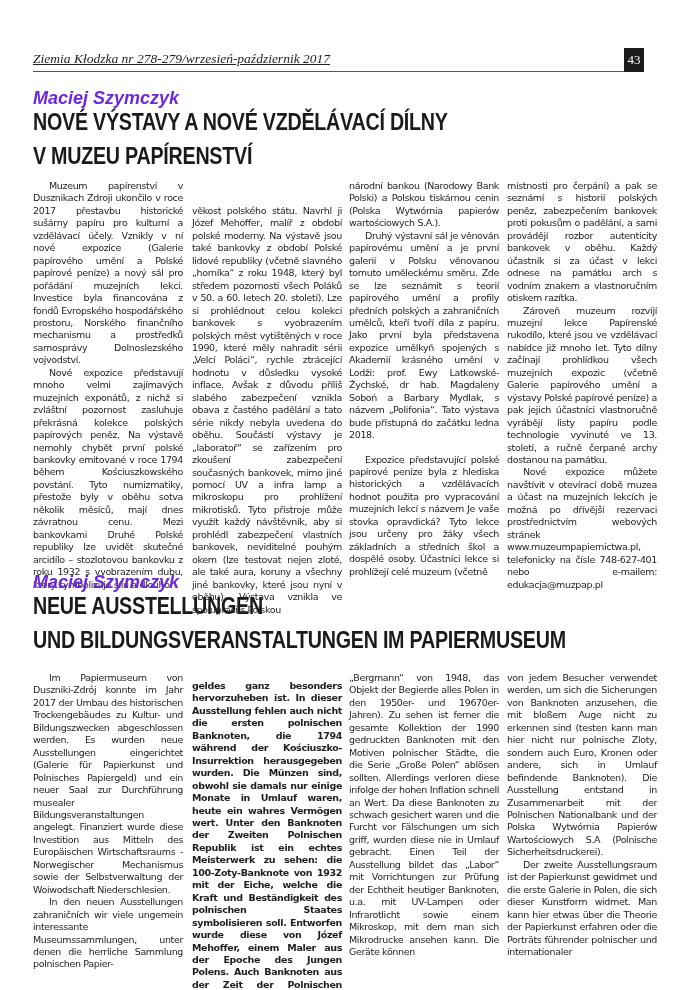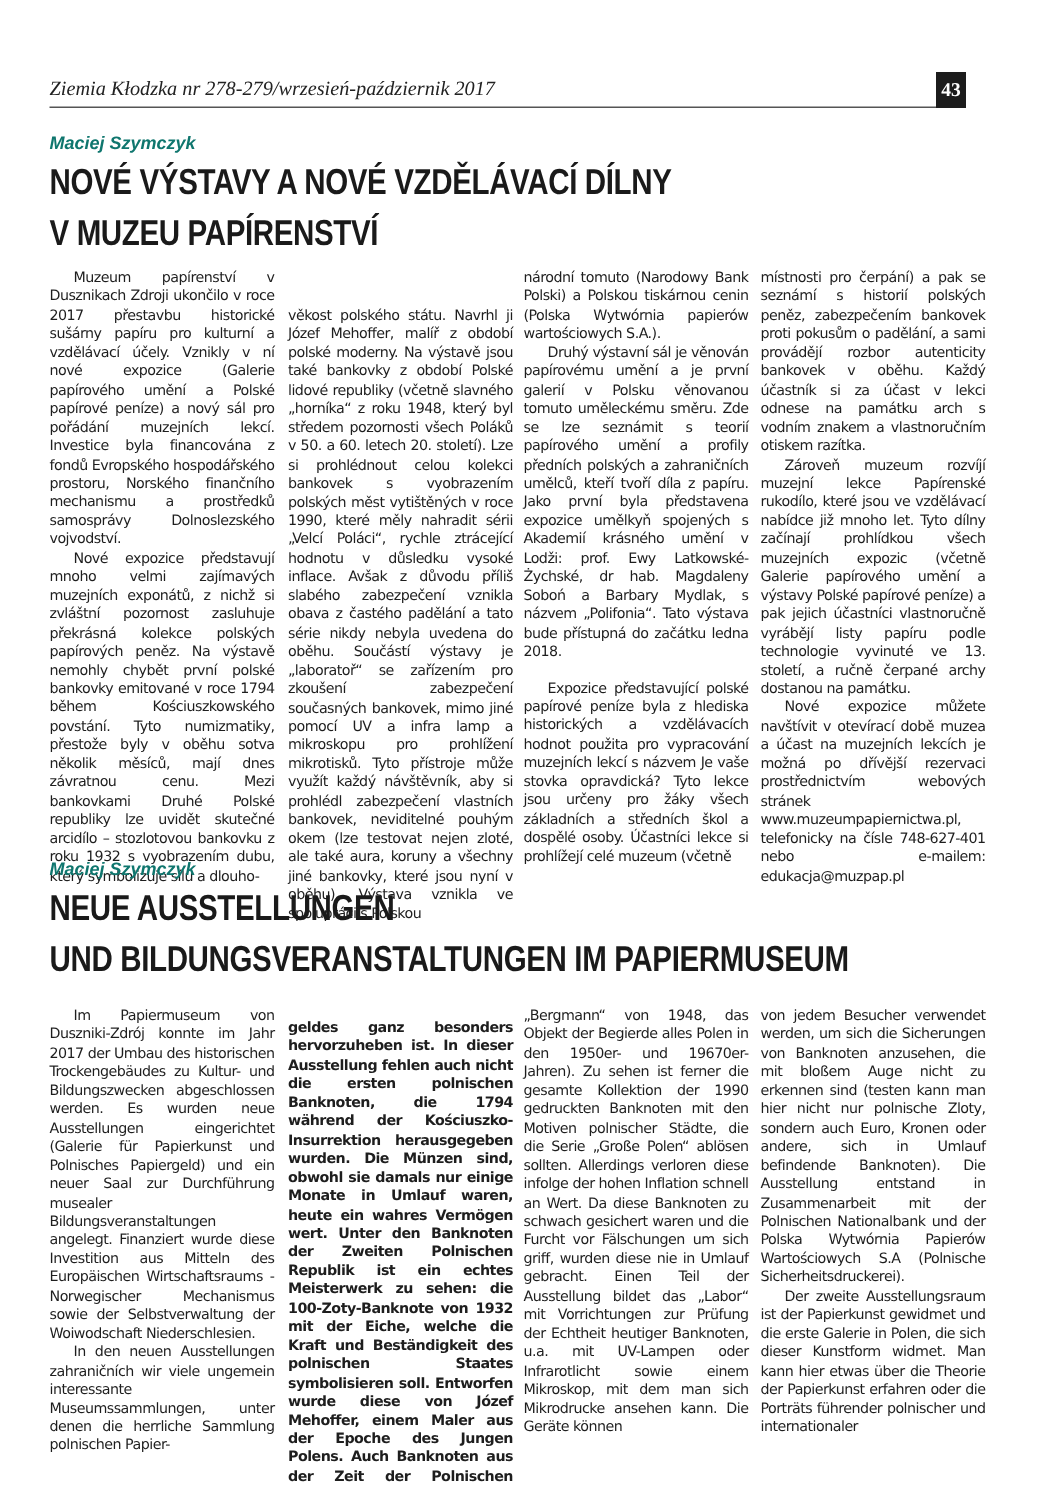--- a/index.html
+++ b/index.html
@@ -1,21 +1,21 @@
 <!DOCTYPE html>
 <html><head>
 <meta charset="utf-8">
 <style>
   html, body { margin: 0; padding: 0; background: #ffffff; }
   body { width: 700px; height: 990px; position: relative; overflow: hidden; color: #1a1a1a; }
   .header { position: absolute; left: 33px; top: 48px; width: 591px; height: 23px; border-bottom: 1px solid #555; }
-  .header-title { position: absolute; left: 0; top: 3px; font-family: "Liberation Serif", serif; font-style: italic; font-size: 13.5px; color: #222; }
+  .header-title { position: absolute; left: 0; top: 3px; font-family: "Liberation Serif", serif; font-style: italic; font-size: 13.5px; color: #222; text-decoration: underline; }
   .page-num { position: absolute; left: 624px; top: 48px; width: 20px; height: 24px; background: #1c1c1c; color: #fff;
-    font-family: "Liberation Serif", serif; font-weight: bold; font-size: 13px; text-align: center; line-height: 24px; }
-  .author { position: absolute; left: 33px; font-family: "Liberation Sans", sans-serif; font-weight: bold; font-style: italic; font-size: 12px; color: #0f766e; }
+    font-family: "Liberation Serif", serif; font-weight: normal; font-size: 13px; text-align: center; line-height: 24px; }
+  .author { position: absolute; left: 33px; font-family: "Liberation Sans", sans-serif; font-weight: bold; font-style: italic; font-size: 18px; color: #6d28d9; }
   .title { position: absolute; left: 33px; font-family: "Liberation Sans", sans-serif; font-weight: bold; font-size: 24px; line-height: 35px;
     color: #1a1a1a; transform: scaleX(0.82); transform-origin: left top; white-space: nowrap; letter-spacing: -0.3px; }
   .col { position: absolute; width: 150px; font-family: "DejaVu Sans", sans-serif; font-size: 9.5px; line-height: 12.45px;
     text-align: justify; color: #1e1e1e; }
   .col p { margin: 0; text-indent: 16px; }
   .col p.noind { text-indent: 0; }
   .col p.gap { margin-top: 12px; }
   .narrow { letter-spacing: -0.35px; }
 </style>
 </head>
@@ -31,21 +31,21 @@
 <div class="title" style="top:138px;">V MUZEU PAPÍRENSTVÍ</div>
 
 <div class="col narrow" style="left:33px; top:180px;">
   <p>Muzeum papírenství v Dusznikach Zdroji ukončilo v roce 2017 přestavbu historické sušárny papíru pro kulturní a vzdělávací účely. Vznikly v ní nové expozice (Galerie papírového umění a Polské papírové peníze) a nový sál pro pořádání muzejních lekcí. Investice byla financována z fondů Evropského hospodářského prostoru, Norského finančního mechanismu a prostředků samosprávy Dolnoslezského vojvodství.</p>
   <p>Nové expozice představují mnoho velmi zajímavých muzejních exponátů, z nichž si zvláštní pozornost zasluhuje překrásná kolekce polských papírových peněz. Na výstavě nemohly chybět první polské bankovky emitované v roce 1794 během Kościuszkowského povstání. Tyto numizmatiky, přestože byly v oběhu sotva několik měsíců, mají dnes závratnou cenu. Mezi bankovkami Druhé Polské republiky lze uvidět skutečné arcidílo – stozlotovou bankovku z roku 1932 s vyobrazením dubu, který symbolizuje sílu a dlouho-</p>
 </div>
 <div class="col narrow" style="left:192px; top:180px;margin-top:25px;">
   <p class="noind">věkost polského státu. Navrhl ji Józef Mehoffer, malíř z období polské moderny. Na výstavě jsou také bankovky z období Polské lidové republiky (včetně slavného „horníka“ z roku 1948, který byl středem pozornosti všech Poláků v 50. a 60. letech 20. století). Lze si prohlédnout celou kolekci bankovek s vyobrazením polských měst vytištěných v roce 1990, které měly nahradit sérii „Velcí Poláci“, rychle ztrácející hodnotu v důsledku vysoké inflace. Avšak z důvodu příliš slabého zabezpečení vznikla obava z častého padělání a tato série nikdy nebyla uvedena do oběhu. Součástí výstavy je „laboratoř“ se zařízením pro zkoušení zabezpečení současných bankovek, mimo jiné pomocí UV a infra lamp a mikroskopu pro prohlížení mikrotisků. Tyto přístroje může využít každý návštěvník, aby si prohlédl zabezpečení vlastních bankovek, neviditelné pouhým okem (lze testovat nejen zloté, ale také aura, koruny a všechny jiné bankovky, které jsou nyní v oběhu). Výstava vznikla ve spolupráci s Polskou</p>
 </div>
 <div class="col narrow" style="left:349px; top:180px;">
-  <p class="noind">národní tomuto (Narodowy Bank Polski) a Polskou tiskárnou cenin (Polska Wytwórnia papierów wartościowych S.A.).</p>
+  <p class="noind">národní bankou (Narodowy Bank Polski) a Polskou tiskárnou cenin (Polska Wytwórnia papierów wartościowych S.A.).</p>
   <p>Druhý výstavní sál je věnován papírovému umění a je první galerií v Polsku věnovanou tomuto uměleckému směru. Zde se lze seznámit s teorií papírového umění a profily předních polských a zahraničních umělců, kteří tvoří díla z papíru. Jako první byla představena expozice umělkyň spojených s Akademií krásného umění v Lodži: prof. Ewy Latkowské-Żychské, dr hab. Magdaleny Soboń a Barbary Mydlak, s názvem „Polifonia“. Tato výstava bude přístupná do začátku ledna 2018.</p>
   <p class="gap">Expozice představující polské papírové peníze byla z hlediska historických a vzdělávacích hodnot použita pro vypracování muzejních lekcí s názvem Je vaše stovka opravdická? Tyto lekce jsou určeny pro žáky všech základních a středních škol a dospělé osoby. Účastníci lekce si prohlížejí celé muzeum (včetně</p>
 </div>
 <div class="col narrow" style="left:507px; top:180px;">
   <p class="noind">místnosti pro čerpání) a pak se seznámí s historií polských peněz, zabezpečením bankovek proti pokusům o padělání, a sami provádějí rozbor autenticity bankovek v oběhu. Každý účastník si za účast v lekci odnese na památku arch s vodním znakem a vlastnoručním otiskem razítka.</p>
   <p>Zároveň muzeum rozvíjí muzejní lekce Papírenské rukodílo, které jsou ve vzdělávací nabídce již mnoho let. Tyto dílny začínají prohlídkou všech muzejních expozic (včetně Galerie papírového umění a výstavy Polské papírové peníze) a pak jejich účastníci vlastnoručně vyrábějí listy papíru podle technologie vyvinuté ve 13. století, a ručně čerpané archy dostanou na památku.</p>
   <p>Nové expozice můžete navštívit v otevírací době muzea a účast na muzejních lekcích je možná po dřívější rezervaci prostřednictvím webových stránek www.muzeumpapiernictwa.pl, telefonicky na čísle 748-627-401 nebo e-mailem: edukacja@muzpap.pl</p>
 </div>
 
 <div class="author" style="top:572px;">Maciej Szymczyk</div>

